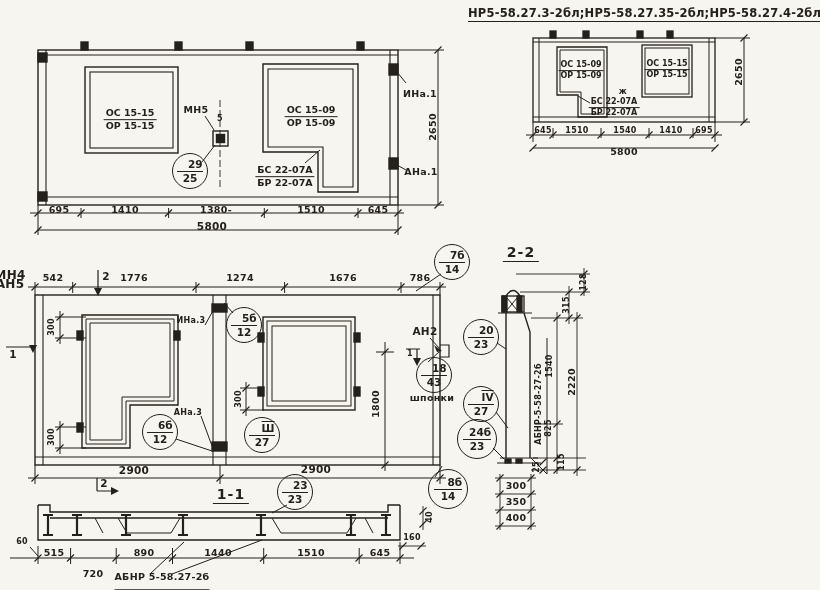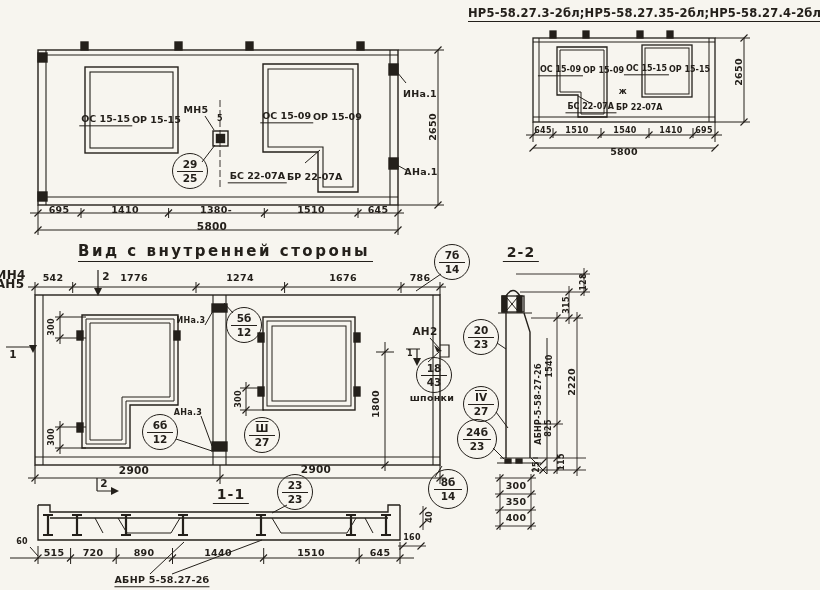--- a/index.html
+++ b/index.html
@@ -10,32 +10,32 @@
        white-space:nowrap;letter-spacing:.3px;line-height:1}
   .rot{transform:translate(-50%,-50%) rotate(-90deg)}
   .sm{font-size:8px}
   .xs{font-size:12px}
   .md{font-size:10.5px}
   .title{position:absolute;font-size:12.5px;font-weight:700;border-bottom:1.8px solid #24201b;
          padding:0 3px 1px 0;letter-spacing:.2px;white-space:nowrap}
   .vt{font-size:15px;letter-spacing:2.5px}
   .sec{position:absolute;transform:translate(-50%,-50%);font-size:14px;font-weight:700;
        letter-spacing:1px;border-bottom:1.8px solid #24201b;padding:0 4px 1px 4px;white-space:nowrap}
-  .stack{position:absolute;transform:translate(-50%,-50%);display:flex;flex-direction:row;
+  .stack{position:absolute;transform:translate(-50%,-50%);display:flex;flex-direction:column;
          align-items:center;font-weight:700;font-size:9.5px;line-height:1.3;white-space:nowrap}
   .stack span:first-child{border-bottom:1.4px solid #24201b;padding:0 2px}
   .stack.sm{font-size:8px}
   .callout{position:absolute;transform:translate(-50%,-50%);border:1.6px solid #24201b;border-radius:50%;
            display:flex;flex-direction:column;align-items:center;justify-content:center;
            font-weight:700;font-size:10.5px;line-height:1.2;width:34px;height:34px;background:rgba(255,255,255,.0)}
-  .callout span:first-child{border-bottom:1.4px solid #24201b;width:74%;text-align:center}
+  .callout span:first-child{border-bottom:1.4px solid #24201b;width:74%;text-align:right}
   .callout span:last-child{width:74%;text-align:center}
   .big{width:38px;height:38px}
   .ov{text-decoration:overline}
-  .ul{border-bottom:1.6px solid #24201b;padding-bottom:1px}
+  .ul{border-bottom:1.6px solid #24201b;padding-bottom:7px}
 </style>
 </head>
 <body>
 
 <div id="canvas">
 
 <svg width="820" height="590" viewBox="0 0 820 590">
 
   <g stroke="#24201b" fill="none" stroke-width="1.4">
     <rect x="38" y="50" width="360" height="155"></rect>
@@ -146,21 +146,20 @@
     <path stroke-width="1.1" d="M34.5,561.5 L41.5,554.5 M67,561.5 L74,554.5 M112.5,561.5 L119.5,554.5 M169,561.5 L176,554.5 M260,561.5 L267,554.5 M355.5,561.5 L362.5,554.5 M396.5,561.5 L403.5,554.5"></path>
 
     <path d="M398,546 H426 M423,506 V530" stroke-width="0.9"></path>
     <path stroke-width="1.1" d="M399.5,549.5 L406.5,542.5 M417.5,549.5 L424.5,542.5 M419.5,514.5 L426.5,507.5 M419.5,527.5 L426.5,520.5"></path>
 
     <path d="M287,505 L272,513 M150,574 L184,542 M172,574 L262,540" stroke-width="1"></path>
   </g>
 </svg>
 
 <div class="title" style="left:468px;top:6px;font-size:11.5px">НР5-58.27.3-2бл;НР5-58.27.35-2бл;НР5-58.27.4-2бл ФАСАД</div>
-<div class="title vt" style="left:78px;top:242px">Вид с внутренней стороны</div>
 <div class="sec" style="left:231px;top:495px">1-1</div>
 <div class="sec" style="left:521px;top:253px">2-2</div>
 
 <div class="stack" style="left:130px;top:120px">
   <span>ОС 15-15</span>
       <span>ОР 15-15</span>
 </div>
 <div class="stack" style="left:311px;top:117px">
   <span>ОС 15-09</span>
       <span>ОР 15-09</span>
@@ -270,21 +269,21 @@
 <div class="callout" style="left:481px;top:404px">
   <span class="ov">IV</span>
       <span>27</span>
 </div>
 <div class="callout big" style="left:477px;top:439px">
   <span>24б</span>
       <span>23</span>
 </div>
 
 <div class="lbl" style="left:54px;top:553px">515</div>
-<div class="lbl" style="left:93px;top:553px">720</div>
+<div class="lbl" style="left:93px;top:574px">720</div>
 <div class="lbl" style="left:144px;top:553px">890</div>
 <div class="lbl" style="left:218px;top:553px">1440</div>
 <div class="lbl" style="left:311px;top:553px">1510</div>
 <div class="lbl" style="left:380px;top:553px">645</div>
 <div class="lbl sm" style="left:22px;top:542px">60</div>
 <div class="lbl sm" style="left:412px;top:538px">160</div>
 <div class="lbl rot sm" style="left:430px;top:517px">40</div>
 <div class="lbl ul" style="left:162px;top:581px">АБНР 5-58.27-2б</div>
 <div class="callout" style="left:295px;top:492px">
   <span>23</span>

